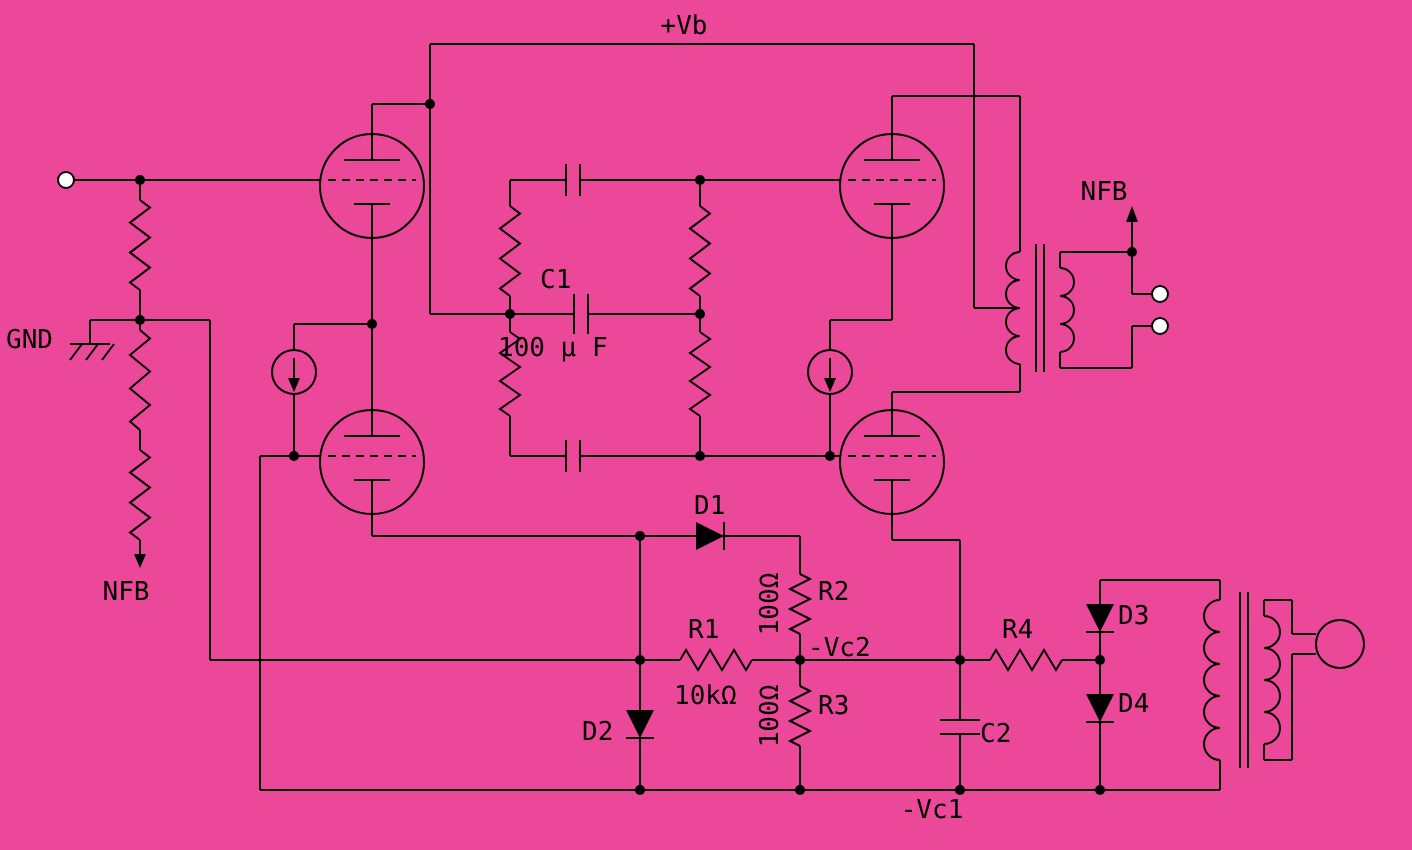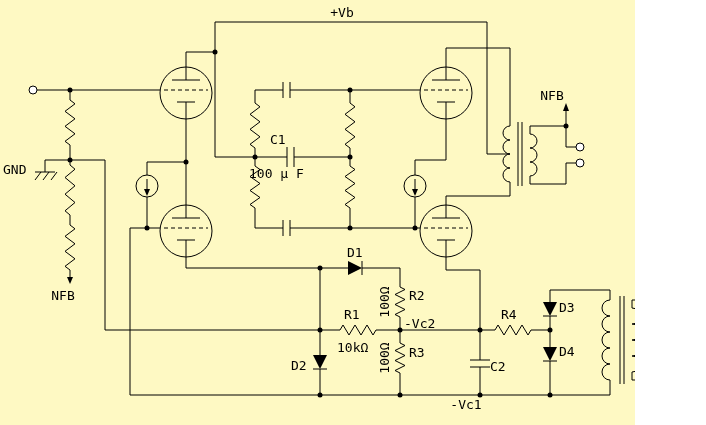--- a/index.html
+++ b/index.html
@@ -1,16 +1,16 @@
 <!DOCTYPE html>
 <html><head>
 <meta charset="utf-8">
 <style>
   html,body{margin:0;padding:0;background:#fff;}
-  .canvas{width:635px;height:425px;position:relative;background:#fef9c3;overflow:hidden;}
+  .canvas{width:706px;height:425px;position:relative;background:#ec4899;overflow:hidden;}
   svg line, svg polyline, svg path{stroke:#000;stroke-width:1;fill:none;}
   svg .dashed{stroke-dasharray:4 3;}
   svg circle.outline{fill:none;stroke:#000;stroke-width:1;}
   svg circle.term{fill:#fff;stroke:#000;stroke-width:1;}
   svg circle.dot{fill:#000;stroke:none;}
   svg polygon{fill:#000;stroke:none;}
   svg text{font-family:"DejaVu Sans Mono","Liberation Mono",monospace;font-size:13px;fill:#000;}
 </style>
 </head>
 <body>

